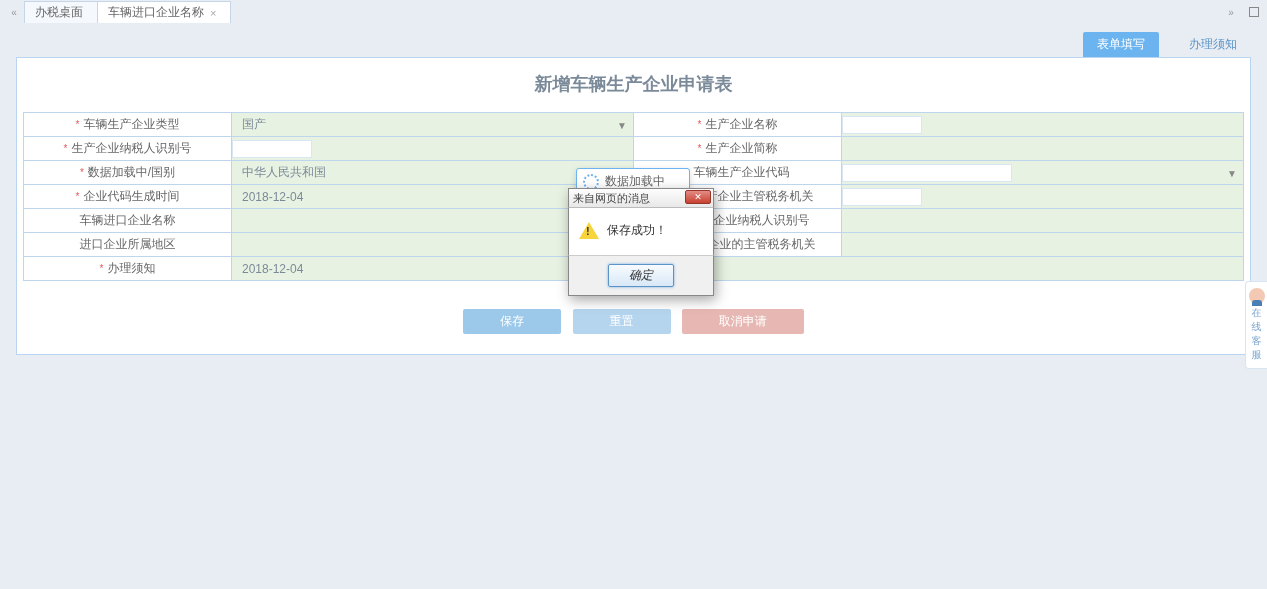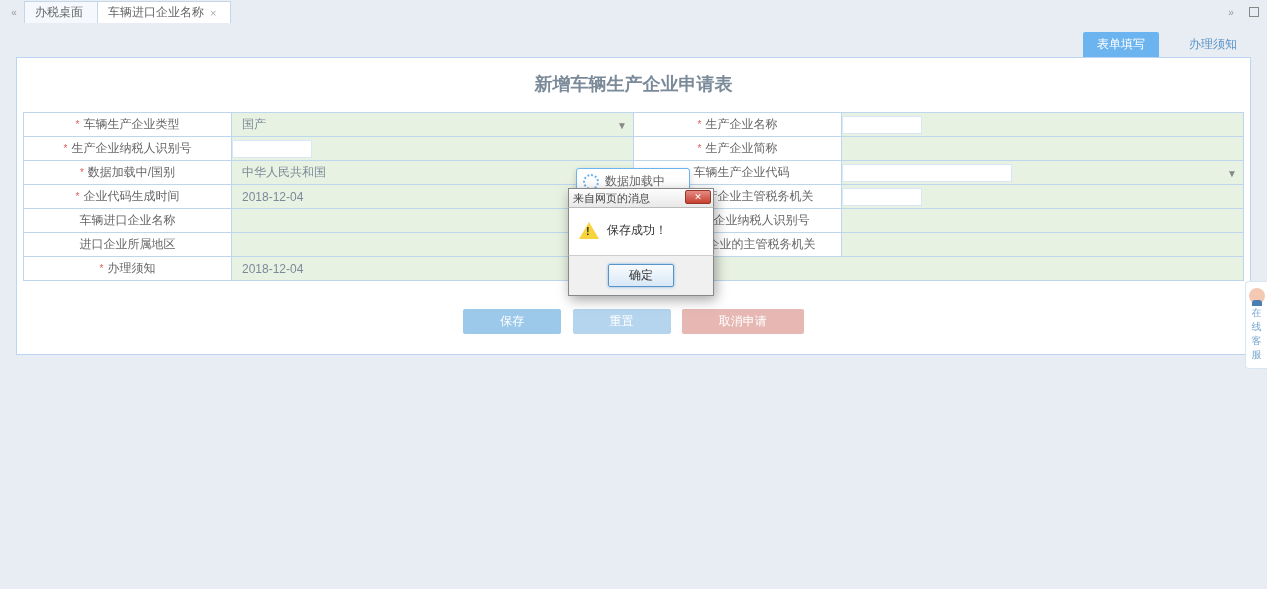--- a/index.html
+++ b/index.html
@@ -281,20 +281,21 @@
     .modal-ok {
       display: inline-block;
       padding: 2px 20px;
       background: linear-gradient(#f8fbfe, #d8e8f7);
       border: 1px solid #5b93c7;
       border-radius: 2px;
       box-shadow: 0 0 3px #7bb0e0;
       font-size: 12px;
       color: #333;
       cursor: pointer;
+      font-style: italic;
     }
     
     
     .side-helper {
       position: absolute;
       right: 0;
       top: 281px;
       width: 22px;
       background: #fff;
       border: 1px solid #d8e5f2;

